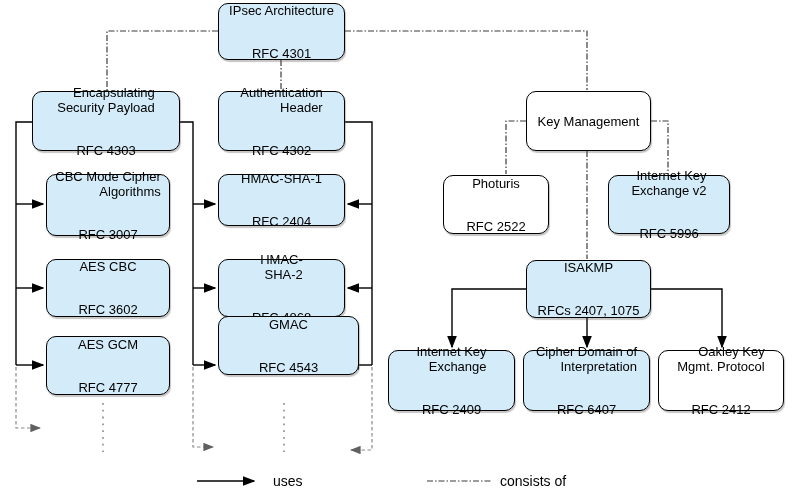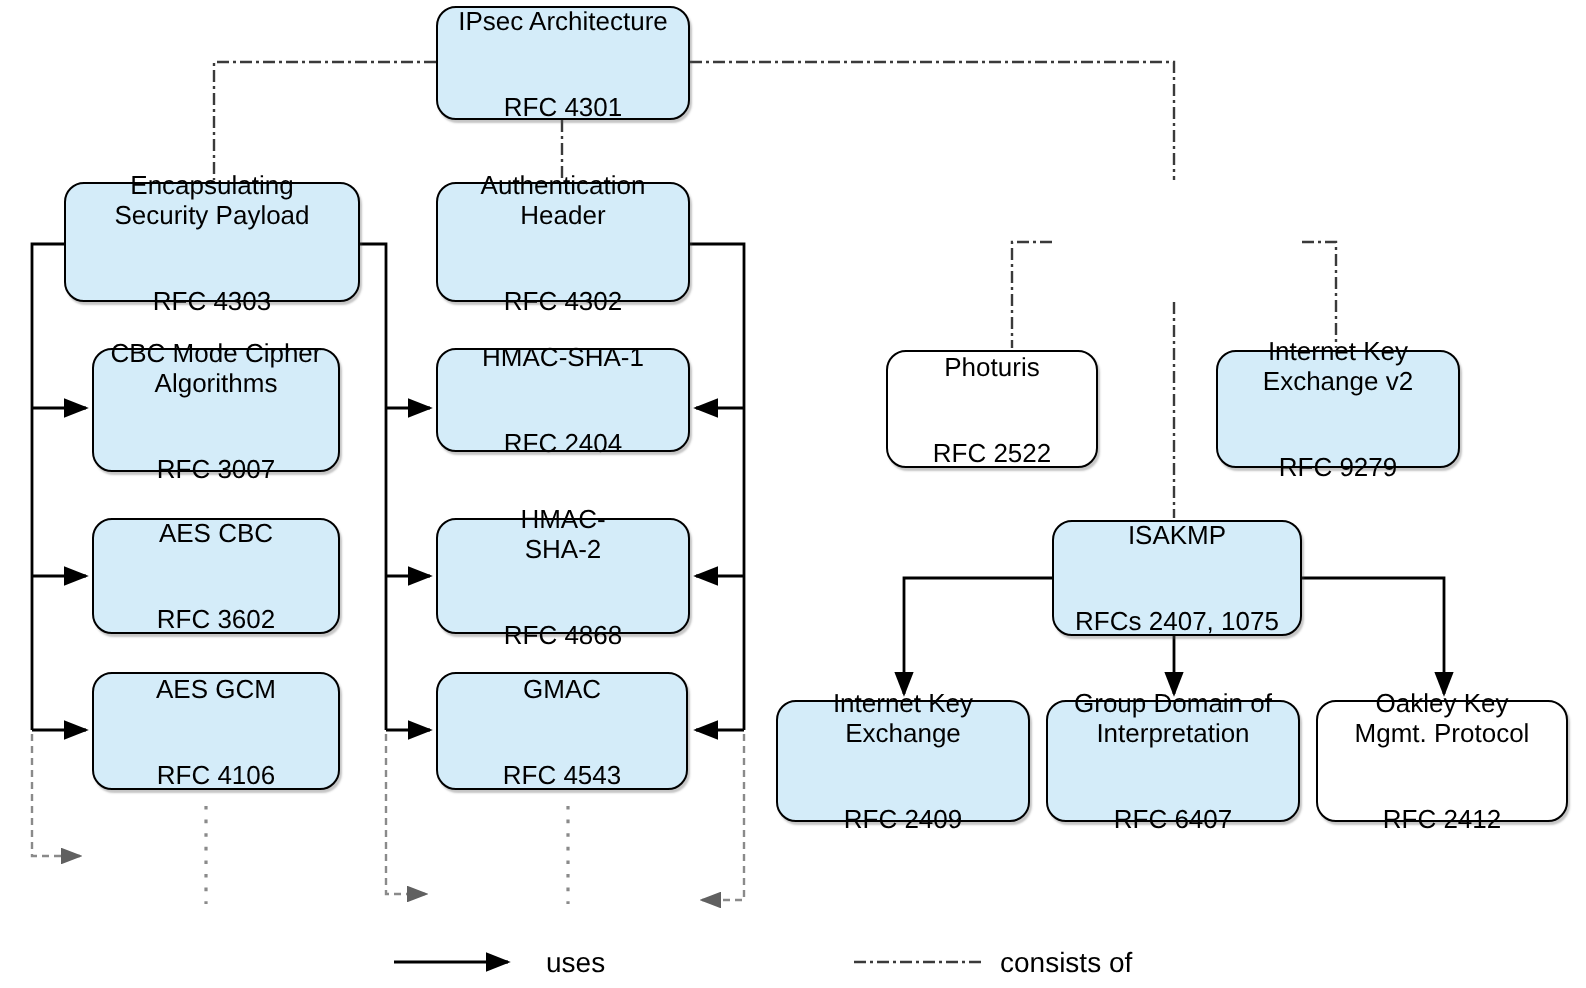--- a/index.html
+++ b/index.html
@@ -5,21 +5,21 @@
   html,body{margin:0;padding:0;background:#ffffff;}
   #canvas{
     position:relative;width:793px;height:494px;background:#ffffff;overflow:hidden;
     font-family:"Liberation Sans","DejaVu Sans",sans-serif;
   }
   #wires{position:absolute;left:0;top:0;width:793px;height:494px;}
   .node{
     position:absolute;box-sizing:border-box;
     border:1.4px solid #000;border-radius:10px;
     display:flex;flex-direction:column;align-items:center;justify-content:center;
-    text-align:center;font-size:13px;line-height:15px;color:#000;
+    text-align:right;font-size:13px;line-height:15px;color:#000;
     box-shadow:1px 1.5px 1px rgba(90,90,90,0.35);
     z-index:2;
   }
   .node.blue{background:#d4ecf9;}
   .node.white{background:#ffffff;}
   .nm{white-space:pre-line;}
   .rfc{white-space:pre-line;margin-top:28px;}
   .legend-label{
     position:absolute;font-size:14px;line-height:16px;color:#000;z-index:2;
   }
@@ -97,70 +97,73 @@
     <span class="rfc">RFC 3007</span>
   </div>
 
   <div class="node blue" style="left:46px;top:259px;width:124px;height:58px">
     <span class="nm">AES CBC</span>
     <span class="rfc">RFC 3602</span>
   </div>
 
   <div class="node blue" style="left:46px;top:336px;width:124px;height:59px">
     <span class="nm">AES GCM</span>
-    <span class="rfc">RFC 4106</span>
+    <span class="rfc">RFC 4777</span>
   </div>
 
   <div class="node blue" style="left:218px;top:91px;width:127px;height:60px">
     <span class="nm">Authentication
 Header</span>
     <span class="rfc">RFC 4302</span>
   </div>
 
   <div class="node blue" style="left:218px;top:174px;width:127px;height:52px">
     <span class="nm">HMAC-SHA-1</span>
     <span class="rfc">RFC 2404</span>
   </div>
 
   <div class="node blue" style="left:218px;top:259px;width:127px;height:58px">
     <span class="nm">HMAC-
 SHA-2</span>
     <span class="rfc">RFC 4868</span>
   </div>
 
-  <div class="node blue" style="left:218px;top:336px;width:126px;height:59px">
+  <div class="node blue" style="left:218px;top:316px;width:141px;height:59px">
     <span class="nm">GMAC</span>
     <span class="rfc">RFC 4543</span>
   </div>
 
+  <div class="node white" style="left:526px;top:91px;width:125px;height:60px">
+    <span class="nm">Key Management</span>
+  </div>
 
   <div class="node white" style="left:443px;top:175px;width:106px;height:59px">
     <span class="nm">Photuris</span>
     <span class="rfc">RFC 2522</span>
   </div>
 
   <div class="node blue" style="left:608px;top:175px;width:122px;height:59px">
     <span class="nm">Internet Key
 Exchange v2</span>
-    <span class="rfc">RFC 9279</span>
+    <span class="rfc">RFC 5996</span>
   </div>
 
   <div class="node blue" style="left:526px;top:260px;width:125px;height:58px">
     <span class="nm">ISAKMP</span>
     <span class="rfc">RFCs 2407, 1075</span>
   </div>
 
   <div class="node blue" style="left:388px;top:350px;width:127px;height:61px">
     <span class="nm">Internet Key
 Exchange</span>
     <span class="rfc">RFC 2409</span>
   </div>
 
   <div class="node blue" style="left:523px;top:350px;width:127px;height:61px">
-    <span class="nm">Group Domain of
+    <span class="nm">Cipher Domain of
 Interpretation</span>
     <span class="rfc">RFC 6407</span>
   </div>
 
   <div class="node white" style="left:658px;top:350px;width:126px;height:61px">
     <span class="nm">Oakley Key
 Mgmt. Protocol</span>
     <span class="rfc">RFC 2412</span>
   </div>
 

